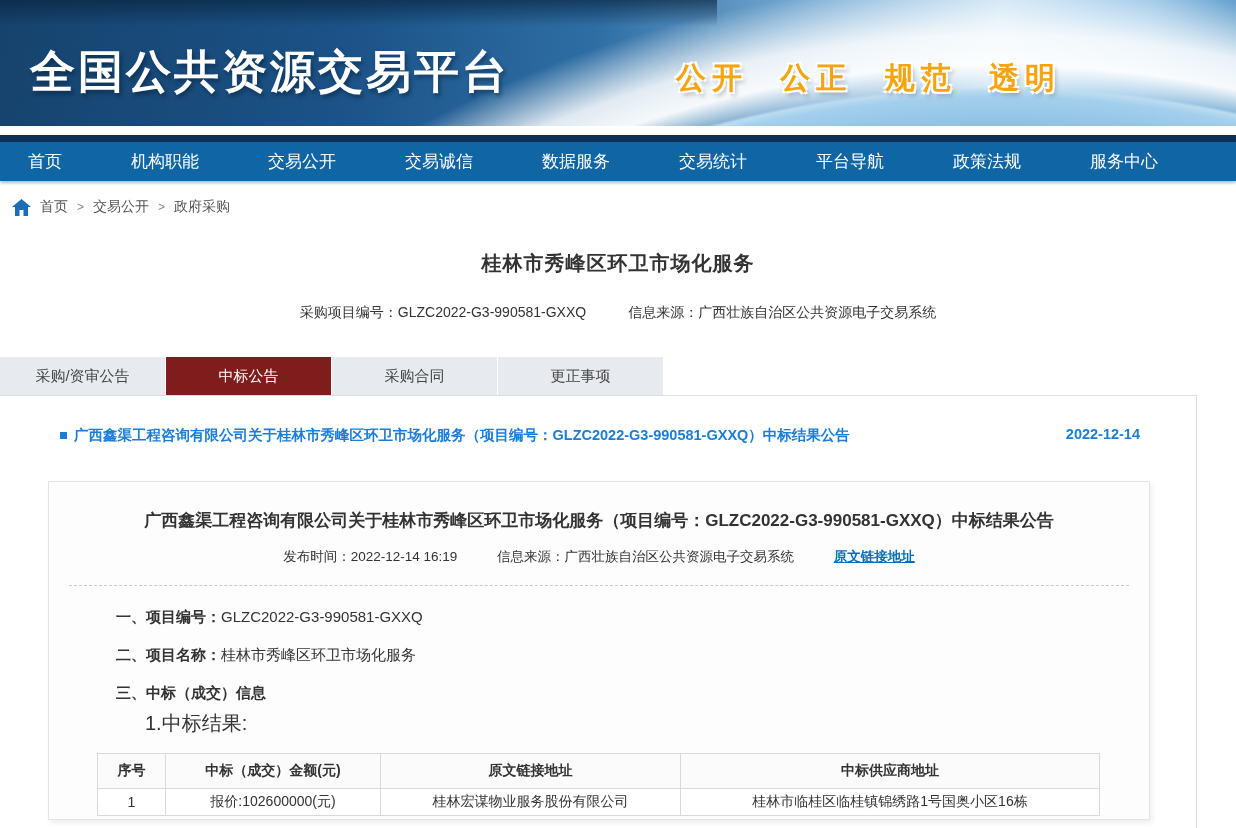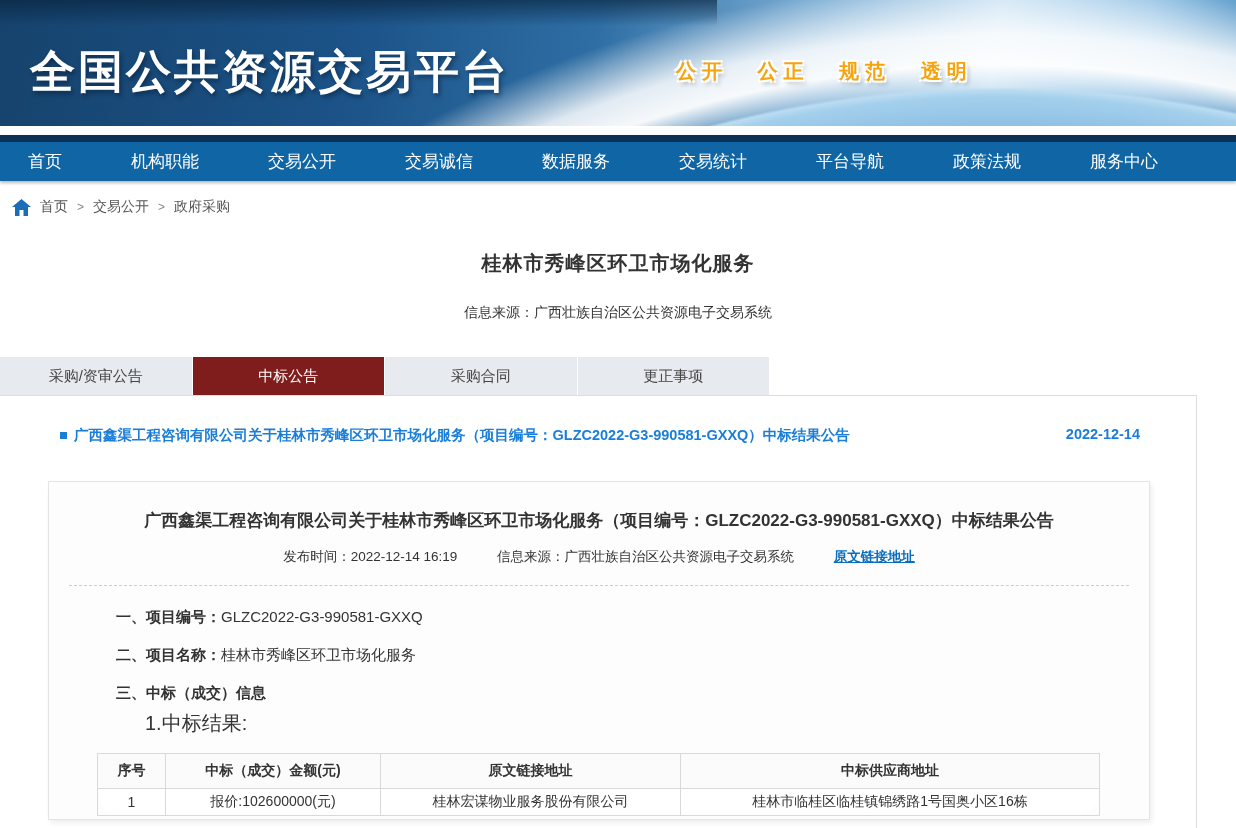--- a/index.html
+++ b/index.html
@@ -10,21 +10,21 @@
   .banner { position:absolute; left:0; top:0; width:1236px; height:126px;
     background:
       radial-gradient(circle at 1000px 1215px, rgba(255,255,255,0) 1118px, rgba(255,255,255,0.95) 1150px, rgba(255,255,255,0.85) 1180px, rgba(255,255,255,0) 1235px),
       radial-gradient(circle at 1000px 1215px, #5d9bc8 0px, #79b2dc 1060px, #a9d3ee 1125px, rgba(134,189,227,0) 1128px),
       linear-gradient(98deg, #16436d 0%, #1b5287 28%, #2e6ea4 48%, #7fb0d6 66%, #c6e0f2 80%, #93c2e5 92%, #5e9cc9 100%);
   }
   .banner-topshade { position:absolute; left:0; top:0; width:58%; height:26px;
     background:linear-gradient(to bottom, rgba(8,34,60,0.65), rgba(8,34,60,0)); }
   .banner-title { position:absolute; left:30px; top:42px; color:#fff; font-size:45px; font-weight:bold;
     letter-spacing:3px; text-shadow:2px 3px 4px rgba(0,20,40,0.45); white-space:nowrap; }
-  .banner-slogan { position:absolute; left:676px; top:58px; color:#f6a40e; font-size:20px; font-weight:bold;
+  .banner-slogan { position:absolute; left:676px; top:58px; color:#f6a40e; font-size:30px; font-weight:bold;
     letter-spacing:6px; word-spacing:18px; white-space:nowrap;
     text-shadow:-2px -2px 0 #fff, 2px -2px 0 #fff, -2px 2px 0 #fff, 2px 2px 0 #fff, 3px 4px 4px rgba(60,60,60,0.35); }
 
   
   .topnav { position:absolute; left:0; top:135px; width:1236px; height:46px;
     border-top:7px solid #0e3054; background:#1065a4;
     box-shadow:0 2px 3px rgba(0,0,0,0.28);
     display:flex; align-items:center; justify-content:space-between;
     padding:0 78px 0 28px; }
   .nav-item { color:#fff; font-size:17px; text-decoration:none; white-space:nowrap; cursor:pointer; }
@@ -35,21 +35,21 @@
   .breadcrumb a { color:#555; text-decoration:none; cursor:pointer; }
   .breadcrumb .sep { margin:0 9px; color:#888; font-size:12px; }
   .home-icon { display:inline-flex; margin-right:9px; }
 
   
   .project-head { position:absolute; left:0; top:250px; width:1236px; text-align:center; }
   .project-title { font-size:20px; font-weight:bold; color:#333; letter-spacing:1px; }
   .project-meta { margin-top:27px; font-size:14px; color:#333; display:flex; justify-content:center; gap:42px; }
 
   
-  .tabs { position:absolute; left:0; top:357px; width:769px; height:38px; display:flex; gap:1px; }
+  .tabs { position:absolute; left:0; top:357px; width:663px; height:38px; display:flex; gap:1px; }
   .tab { flex:1; background:#e7ebef; color:#444; font-size:15px; display:flex; align-items:center;
     justify-content:center; cursor:pointer; }
   .tab.active { background:#7f1d1d; color:#fff; }
 
   
   .panel { position:absolute; left:0; top:395px; width:1197px; height:433px; background:#fff;
     border-top:1px solid #ddd; border-right:1px solid #ddd; }
   .announce-row { position:absolute; left:60px; top:30px; width:1080px; display:flex; align-items:flex-start; }
   .bullet { width:7px; height:7px; background:#1a7ed8; margin:6px 7px 0 0; flex:none; }
   .announce-link { flex:1; color:#1a7ed8; font-size:14.5px; font-weight:bold; text-decoration:none; cursor:pointer; }
@@ -108,20 +108,21 @@
     <a>首页</a>
     <span class="sep">&gt;</span>
     <a>交易公开</a>
     <span class="sep">&gt;</span>
     <a>政府采购</a>
   </div>
 
   <section class="project-head">
     <h2 class="project-title">桂林市秀峰区环卫市场化服务</h2>
     <div class="project-meta">
+      <span><span>采购项目编号：</span><span>GLZC2022-G3-990581-GXXQ</span></span>
       <span><span>信息来源：</span><span>广西壮族自治区公共资源电子交易系统</span></span>
     </div>
   </section>
 
   <div class="tabs">
     <div class="tab">采购/资审公告</div>
     <div class="tab active">中标公告</div>
     <div class="tab">采购合同</div>
     <div class="tab">更正事项</div>
   </div>

